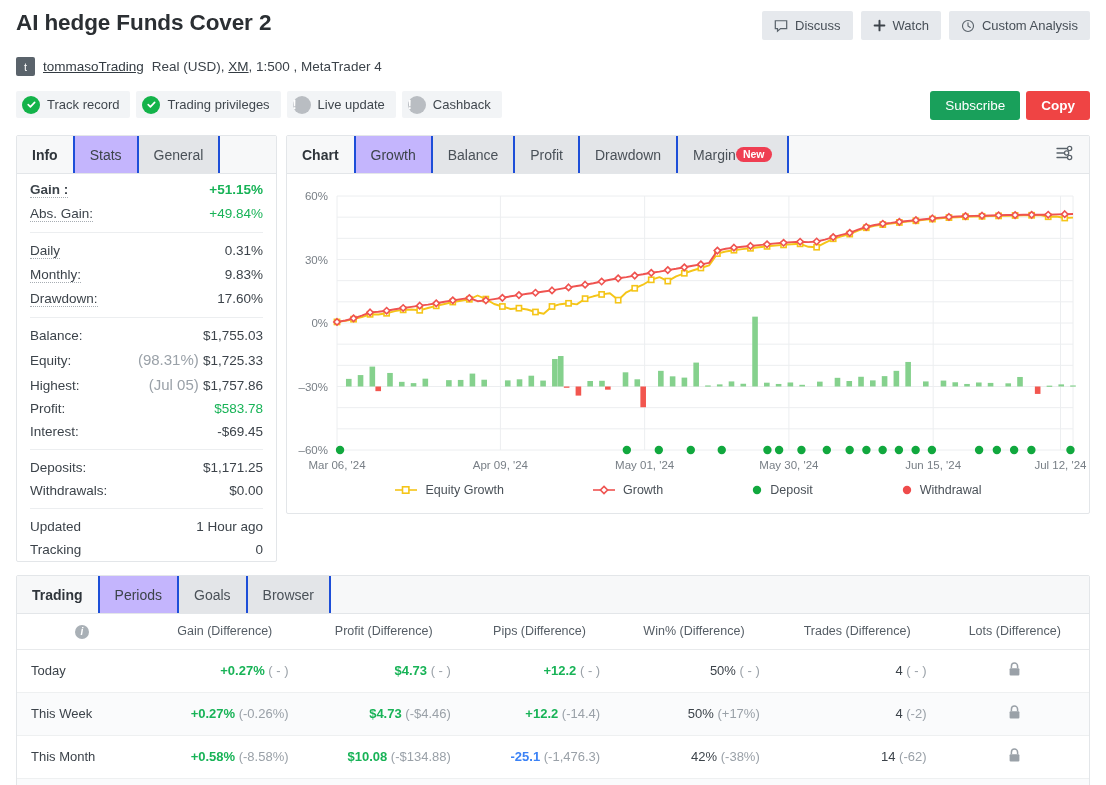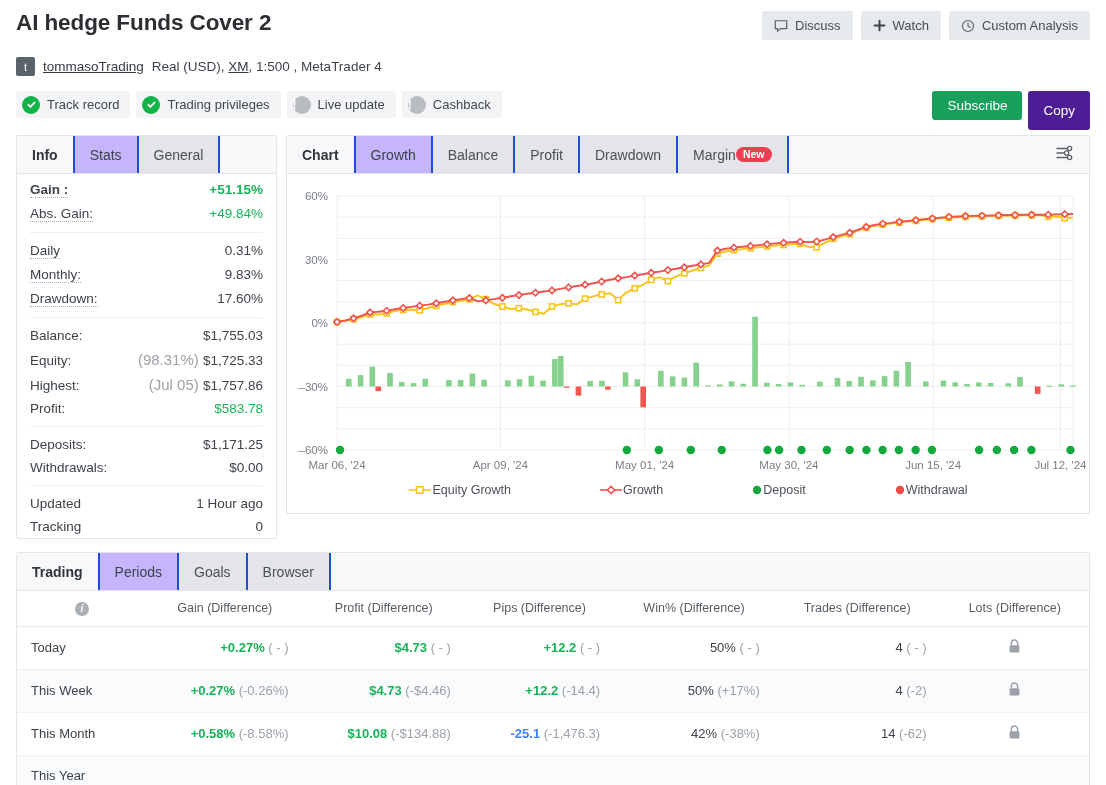--- a/index.html
+++ b/index.html
@@ -40,21 +40,21 @@
     font-size: 13px; color: #40474e;
   }
   .vdot { width: 18px; height: 18px; border-radius: 50%; flex: none; position: relative; }
   .vdot.on { background: #13b34a; }
   .vdot.off { background: #b9bdc2; }
   .vdot .ck { position: absolute; inset: 0; display: flex; align-items: center; justify-content: center; }
   .excl { color: #fff; font-size: 12px; font-weight: bold; line-height: 18px; text-align: center; width: 100%; }
 
   .cta-row { position: absolute; right: 16px; top: 91px; display: flex; gap: 6px; }
   .btn-sub { background: #19a05b; color: #fff; border: none; border-radius: 3px; padding: 0 15px; height: 29px; font-size: 13.5px; cursor: pointer; }
-  .btn-copy { background: #4c1d95; color: #fff; border: none; border-radius: 3px; padding: 0 15px; height: 39px; font-size: 13.5px; cursor: pointer; }
+  .btn-copy { background: #ef4444; color: #fff; border: none; border-radius: 3px; padding: 0 15px; height: 29px; font-size: 13.5px; cursor: pointer; font-weight: bold; }
 
   
   .cards { display: flex; gap: 9px; padding: 0 16px; margin-top: 17px; align-items: flex-start; }
   .card { background: #fff; border: 1px solid #e3e6e9; border-radius: 2px; }
   .card-info { width: 263px; }
   .card-chart { width: 804px; }
 
   .tabbar { display: flex; background: #f7f8f9; border-bottom: 1px solid #e3e6e9; height: 38px; align-items: stretch; }
   .tab {
     display: flex; align-items: center; padding: 0 15px; font-size: 14px;
@@ -77,21 +77,21 @@
   .irow .lab.b { font-weight: bold; }
   .irow .val { color: #3c434a; }
   .irow .val.green { color: #18b357; font-weight: bold; }
   .irow .val.green-n { color: #18b357; }
   .irow .muted { color: #9aa1a8; font-size: 15px; }
   .isep { height: 1px; background: #eceef0; margin: 6px 13px; }
 
   
   .chart-wrap { padding: 6px 4px 10px 4px; }
   .legend { display: flex; justify-content: center; gap: 88px; padding: 4px 0 6px 0; font-size: 12.5px; color: #4a5158; }
-  .legend-item { display: flex; align-items: center; cursor: pointer; }
+  .legend-item { display: flex; align-items: center; gap: 7px; cursor: pointer; }
 
   
   .bottom { padding: 0 16px; margin-top: 13px; }
   .tbl { width: 100%; border-collapse: collapse; font-size: 13px; }
   .tbl th {
     font-weight: normal; color: #555d65; font-size: 12.5px; padding: 10px 14px;
     border-bottom: 1px solid #e8eaec; text-align: center; white-space: nowrap;
   }
   .tbl th.first { text-align: center; width: 130px; }
   .tbl td { padding: 12px 14px; text-align: right; border-bottom: 1px solid #eef0f1; color: #3c434a; }
@@ -228,20 +228,24 @@
           <span class="lab">Equity:</span>
           <span><span class="muted">(98.31%) </span><span class="val">$1,725.33</span></span>
         </div>
         <div class="irow">
           <span class="lab">Highest:</span>
           <span><span class="muted">(Jul 05) </span><span class="val">$1,757.86</span></span>
         </div>
         <div class="irow">
           <span class="lab">Profit:</span>
           <span><span class="val green-n">$583.78</span></span>
+        </div>
+        <div class="irow">
+          <span class="lab">Interest:</span>
+          <span><span class="val">-$69.45</span></span>
         </div>
         <div class="isep"></div>
         <div class="irow">
           <span class="lab">Deposits:</span>
           <span><span class="val">$1,171.25</span></span>
         </div>
         <div class="irow">
           <span class="lab">Withdrawals:</span>
           <span><span class="val">$0.00</span></span>
         </div>

